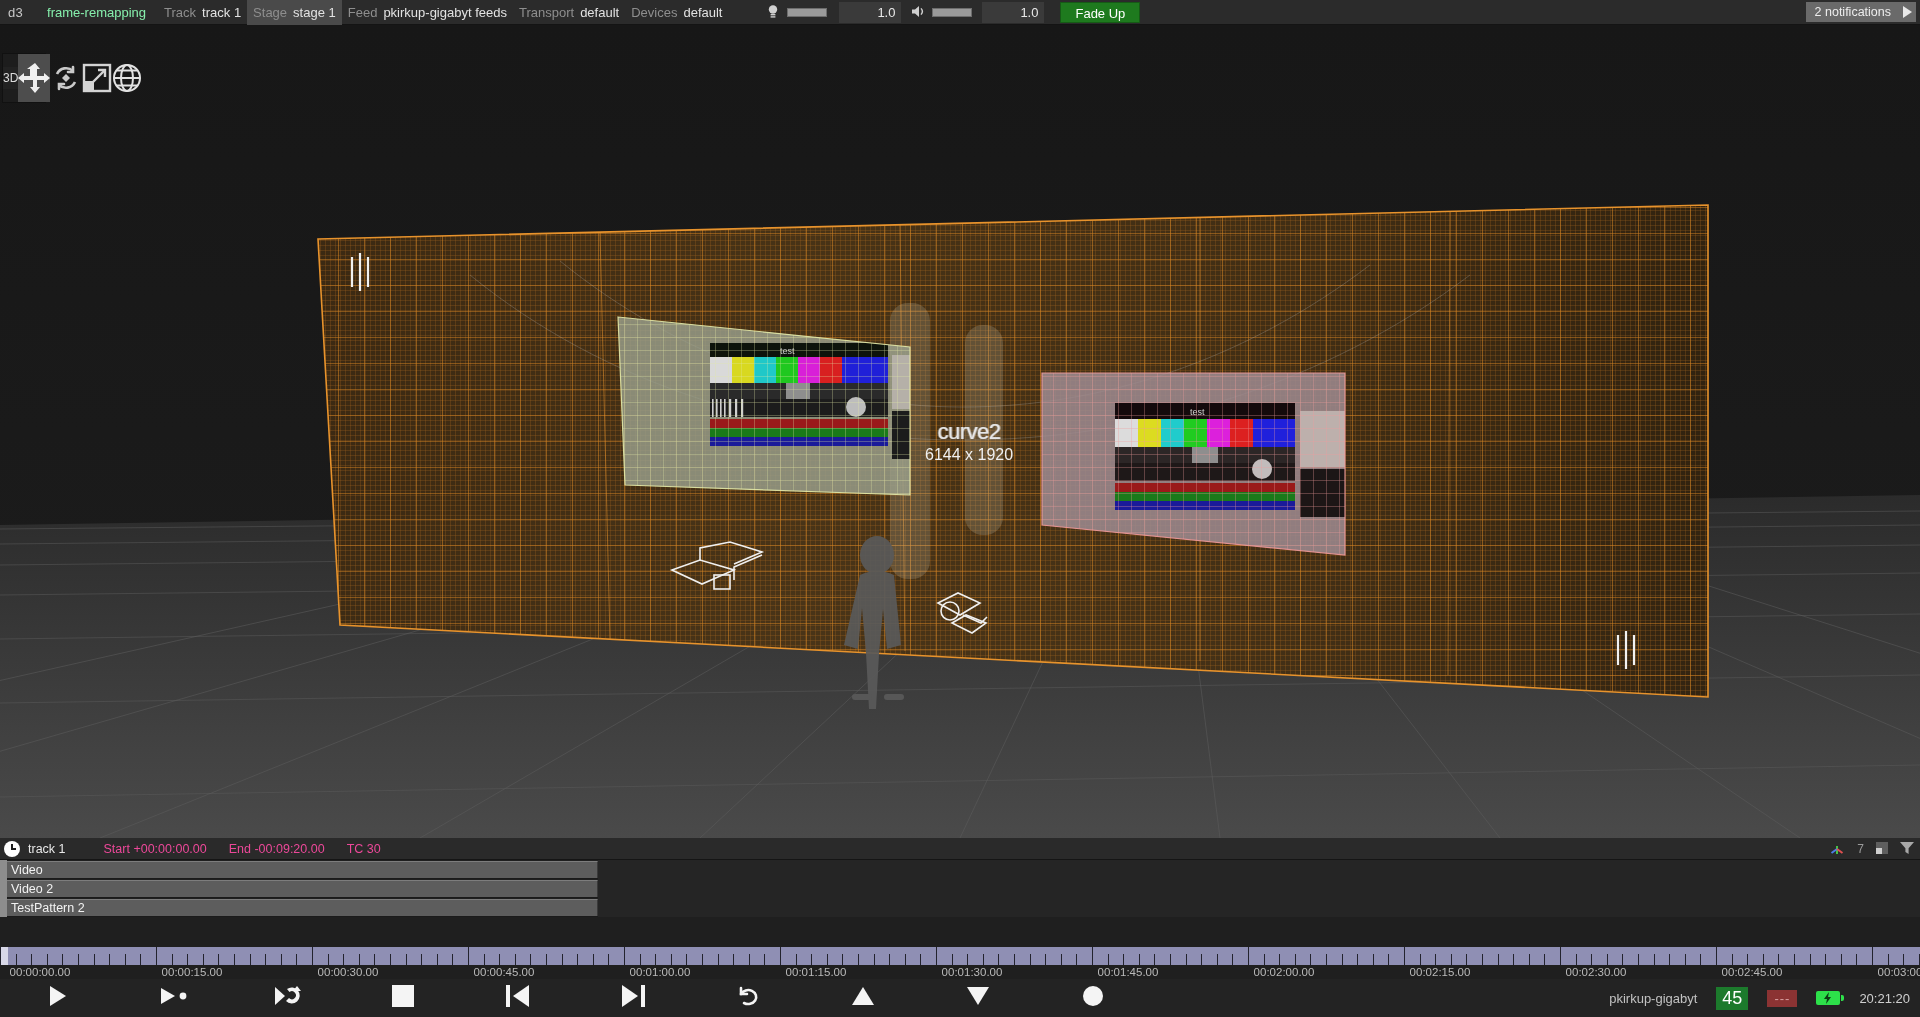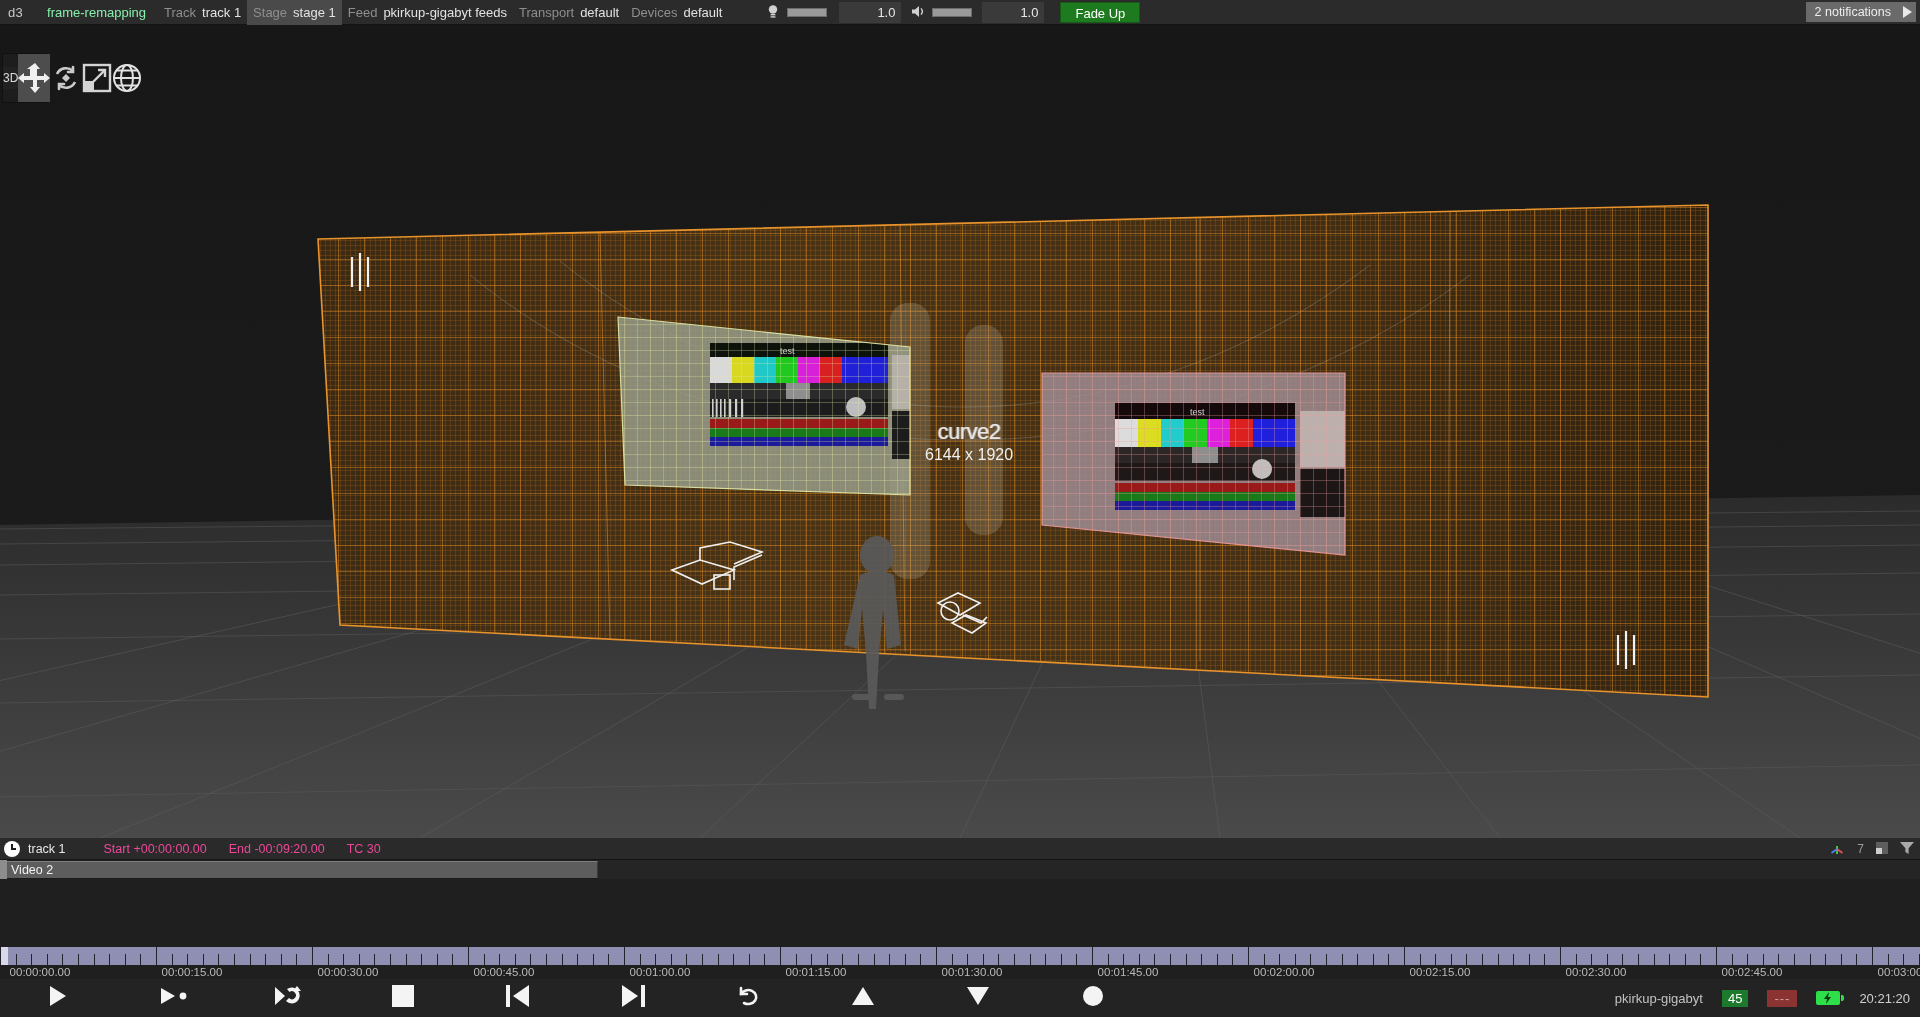--- a/index.html
+++ b/index.html
@@ -188,21 +188,21 @@
   }
   .tp-btn {
     width: 115px; height: 38px; display: flex; align-items: center;
     justify-content: center; cursor: pointer;
   }
   #tp-status {
     position: absolute; right: 10px; top: 0; height: 38px;
     display: flex; align-items: center; gap: 19px; font-size: 13px;
   }
   #tp-status .host { color: #c2c2c2; }
-  .badge-green { background: #1c7a2c; color: #fff; padding: 1px 6px; font-size: 13px; }
+  .badge-green { background: #1c7a2c; color: #fff; padding: 1px 6px; font-size: 18px; }
   .badge-red { background: #8b3333; color: #d8a0a0; padding: 1px 7px; font-size: 13px; letter-spacing: 1px; }
   .battery {
     width: 24px; height: 14px; background: #2de04a; border-radius: 2px;
     position: relative; display: flex; align-items: center; justify-content: center;
   }
   .battery:after {
     content: ""; position: absolute; right: -4px; top: 4px; width: 3px; height: 6px;
     background: #2de04a; border-radius: 0 2px 2px 0;
   }
   .battery svg { display:block; }
@@ -536,21 +536,35 @@
             <path d="M0 0h14L8.6 6.2V12L5.4 10V6.2z"></path>
           </svg>
         </span>
       </span>
     </div>
 
     <div id="tl-layers">
         <div class="layer-row">
           <div class="layer-handle"></div>
           <div class="layer-bar">
+            <span>Video</span>
+          </div>
+          <div class="layer-rest"></div>
+        </div>
+        <div class="layer-row">
+          <div class="layer-handle"></div>
+          <div class="layer-bar">
             <span>Video 2</span>
+          </div>
+          <div class="layer-rest"></div>
+        </div>
+        <div class="layer-row">
+          <div class="layer-handle"></div>
+          <div class="layer-bar">
+            <span>TestPattern 2</span>
           </div>
           <div class="layer-rest"></div>
         </div>
       </div>
 
     <div id="ruler">
       <div class="ticks">
         <div class="playhead"></div>
       <div class="tick major" style="left: 0px;"></div>
           <div class="tick" style="left: 15.6px;"></div>

